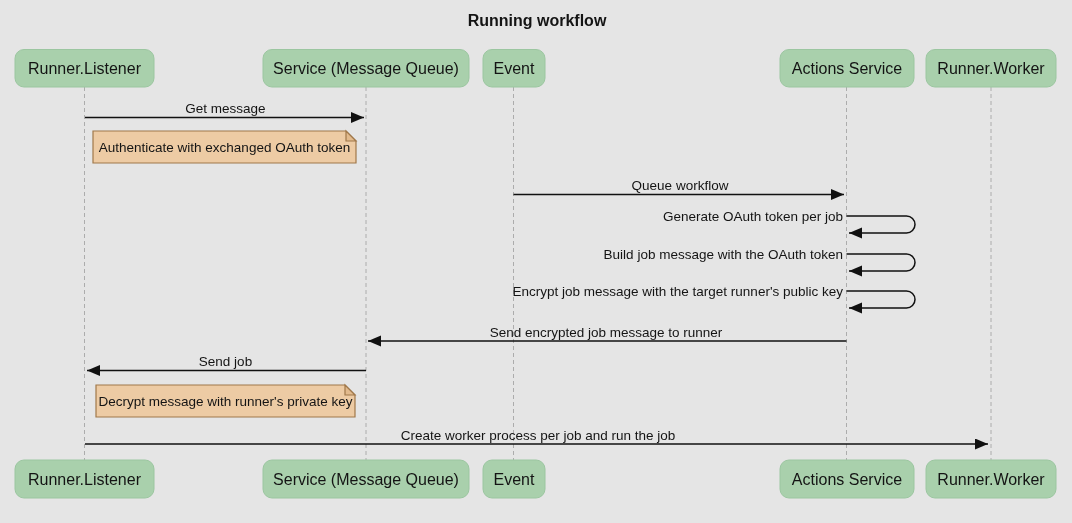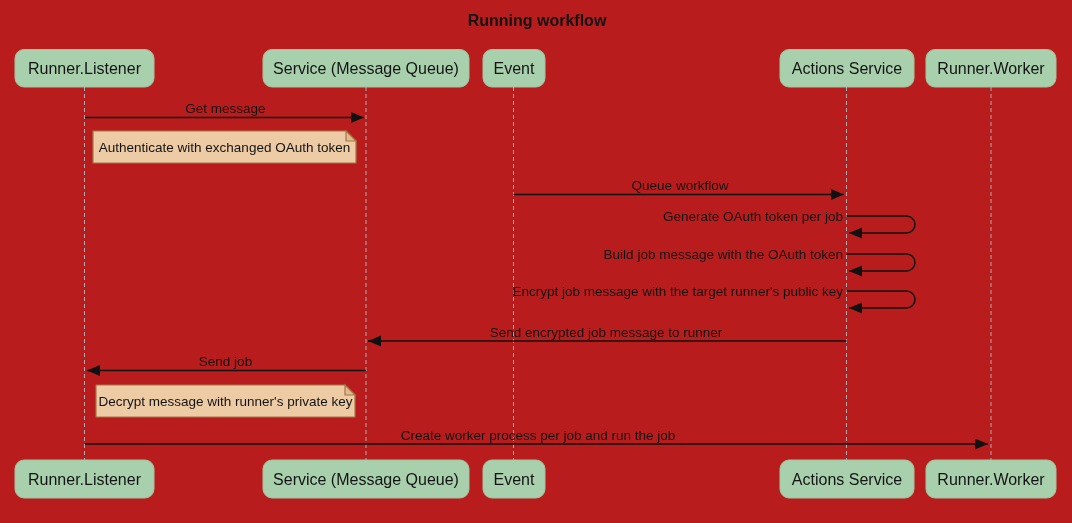--- a/index.html
+++ b/index.html
@@ -1,20 +1,20 @@
 <!DOCTYPE html>
 <html style="--actor-fill: #a9d0ac; --actor-stroke: #9bc6a0; --note-fill: #edcba4; --note-stroke: #a0784a; --note-fold: #e2ba8d; --lifeline: #acacac; --ink: #111111;"><head>
 <meta charset="utf-8">
 <style>
   html, body { margin: 0; padding: 0; background: #ffffff; }
   .stage {
     position: relative;
     width: 1072px;
     height: 523px;
-    background: #b91c1c;
+    background: #e5e5e5;
     font-family: "Liberation Sans", sans-serif;
     overflow: hidden;
   }
   svg { display: block; }
   svg text {
     fill: #141414;
     font-family: "Liberation Sans", sans-serif;
     font-size: 13.5px;
   }
   .title-text { font-size: 16px; font-weight: bold; }

